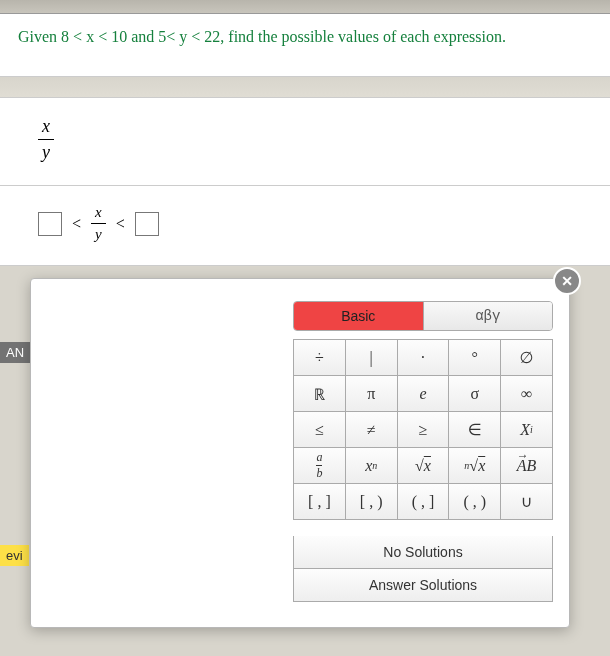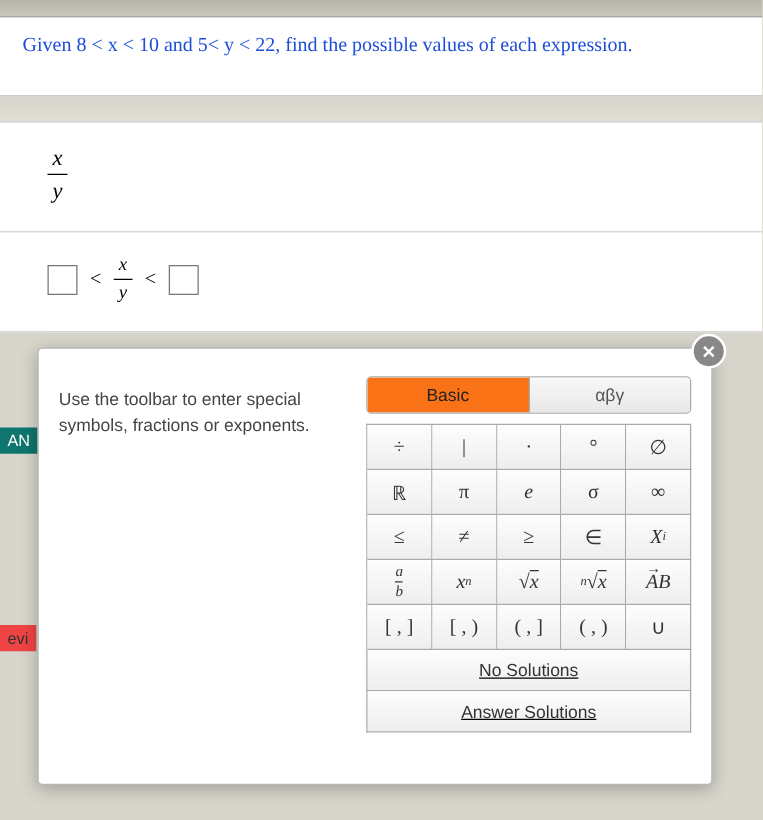--- a/index.html
+++ b/index.html
@@ -13,21 +13,21 @@
 }
 .top-bar {
   height: 14px;
   background: linear-gradient(to bottom, #b8b5ac, #c8c5bc);
   border-bottom: 1px solid #999;
 }
 .question-area {
   background: #fff;
   padding: 14px 18px 30px 18px;
   font-size: 16px;
-  color: #1d4ed8;
+  color: #15803d;
   border-bottom: 1px solid #ccc;
 }
 .mid-strip {
   height: 20px;
   background: linear-gradient(to bottom, #d8d5cc, #e0ddd4);
 }
 .expr-area {
   background: #fff;
   padding: 18px 28px 22px 38px;
   border-top: 1px solid #ccc;
@@ -57,29 +57,29 @@
   width: 24px;
   height: 24px;
   border: 1.5px solid #777;
   background: #fff;
   display: inline-block;
 }
 .lt-sign { font-size: 16px; }
 .side-tab {
   position: absolute;
   left: 0;
-  background: #0f766e;
+  background: #737373;
   color: #fff;
   font-family: Arial, sans-serif;
   font-size: 13px;
   padding: 3px 6px;
   z-index: 1;
 }
 .tab-an { top: 342px; }
-.tab-evi { top: 500px; background: #ef4444; color: #333; }
+.tab-evi { top: 545px; background: #fde047; color: #333; }
 .toolbar-panel {
   position: absolute;
   left: 30px;
   top: 278px;
   width: 540px;
   height: 350px;
   background: #fff;
   border: 1px solid #b8b8b8;
   border-radius: 4px;
   box-shadow: 0 3px 14px rgba(0,0,0,0.25);
@@ -138,23 +138,23 @@
 .tab {
   flex: 1;
   text-align: center;
   padding: 6px 4px;
   font-size: 14px;
   color: #555;
   background: linear-gradient(to bottom, #f8f8f8, #e8e8e8);
   border-right: 1px solid #aaa;
   cursor: pointer;
 }
-.tab:last-child { border-right: none; }
+.tab:last-child { border-right: none; font-family: Liberation Mono, monospace; }
 .tab.active {
-  background: #f97316;
+  background: #ef4444;
   color: #222;
 }
 .sym-grid {
   display: grid;
   grid-template-columns: repeat(5, 1fr);
   gap: 0;
   border-top: 1px solid #aaa;
   border-left: 1px solid #aaa;
 }
 .sym {
@@ -170,22 +170,21 @@
   cursor: pointer;
   color: #333;
 }
 .sym .sub { font-size: 10px; vertical-align: sub; }
 .sym .sup { font-size: 10px; vertical-align: super; }
 .sym .frac-mini {
   display: inline-flex; flex-direction: column; align-items: center; font-size: 12px; font-style: italic;
 }
 .sym .frac-mini .d { border-top: 1px solid #333; }
 .phrase-buttons {
-  margin-top: 0;
-  text-decoration: underline;
+  margin-top: 16px;
 }
 .phrase {
   border: 1px solid #aaa;
   border-top: none;
   padding: 8px;
   text-align: center;
   font-size: 14px;
   background: linear-gradient(to bottom, #fdfdfd, #eee);
   cursor: pointer;
   color: #333;
@@ -220,21 +219,20 @@
   <span class="input-box"></span>
 </div>
 
 <div class="side-tab tab-an">AN</div>
 <div class="side-tab tab-evi">evi</div>
 
 <div class="toolbar-panel">
   <div class="close-btn">✕</div>
 
   <div class="panel-left">
-    <div class="instr">Use the toolbar to enter special symbols, fractions or exponents.</div>
   </div>
 
   <div class="panel-right">
     <div class="tabs">
       <div class="tab active">Basic</div>
       <div class="tab">αβγ</div>
     </div>
 
     <div class="sym-grid">
       <div class="sym">÷</div>

